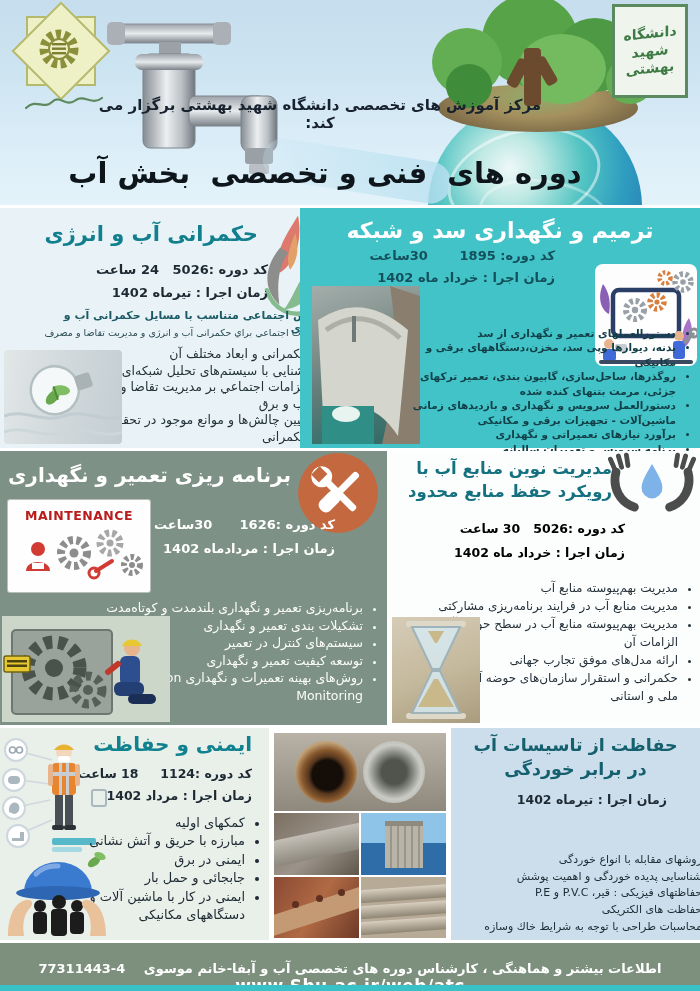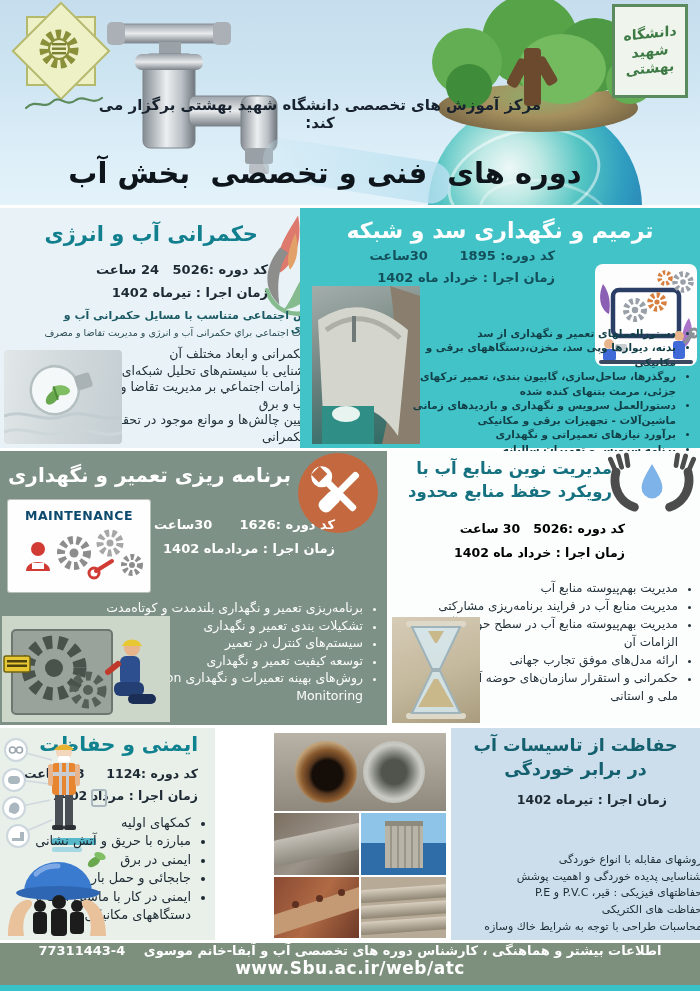--- a/index.html
+++ b/index.html
@@ -60,35 +60,35 @@
   .dam-illu { right:3px; top:56px; width:102px; height:102px; background:#fdfdfd; border-radius:8px; overflow:hidden; }
   .dam-photo { left:12px; top:78px; width:108px; height:158px; overflow:hidden;
     background:linear-gradient(160deg,#a3aeab 0%,#85938f 30%,#637d7a 55%,#41736e 78%,#2e6864 100%); }
   .dam-bullets { top:118px; right:8px; width:282px; font-size:10.5px; line-height:1.38; color:#123f47; font-weight:bold; }
 
   .card-maint { left:0; top:451px; width:387px; height:274px; background:#7e9186; }
   .maint-circle { right:9px; top:2px; width:80px; height:80px; border-radius:50%; background:#c4693f; }
   .maint-title { top:12px; right:96px; font-size:20px; font-weight:bold; color:#ffffff; }
   .maint-img { left:8px; top:49px; width:142px; height:92px; background:#fefefe; border-radius:2px;
     box-shadow:0 0 0 1px #b9c0ba; text-align:center; overflow:hidden; }
-  .maint-img .mlabel { display:block; margin-top:8px; color:#0c4a6e; font-weight:bold; font-size:12.5px; letter-spacing:.5px; }
+  .maint-img .mlabel { display:block; margin-top:8px; color:#b91c1c; font-weight:bold; font-size:12.5px; letter-spacing:.5px; }
   .maint-code { top:66px; right:52px; font-size:13px; font-weight:bold; color:#fff; }
   .maint-time { top:90px; right:52px; font-size:13px; font-weight:bold; color:#fff; }
   .maint-bullets { top:148px; right:8px; width:282px; font-size:12.5px; line-height:1.4; color:#fbfdfb; }
   .worker-img { left:2px; bottom:3px; width:168px; height:106px; background:#ccd6c9; overflow:hidden; }
 
   .card-water { left:390px; top:451px; width:310px; height:274px; background:#fcfefe; }
   .water-title { top:6px; right:88px; width:215px; text-align:right; font-size:16.5px;
     font-weight:bold; color:#15717f; line-height:1.4; }
   .water-meta { top:66px; right:75px; text-align:right; font-size:12.5px; font-weight:bold; color:#000000; line-height:1.9; }
   .water-bullets { top:128px; right:6px; width:296px; font-size:12px; line-height:1.5; color:#26323a; }
   .hourglass { left:2px; bottom:2px; width:88px; height:106px; overflow:hidden;
     background:linear-gradient(160deg,#d6ccb7 0%,#c4b89c 55%,#a99c7e 100%); }
 
-  .card-safety { left:0; top:728px; width:215px; height:212px; background:#e9efe9; }
+  .card-safety { left:0; top:728px; width:269px; height:212px; background:#e9efe9; }
   .safety-title { top:4px; right:17px; font-size:20px; font-weight:bold; color:#10828f; }
   .safety-code { top:38px; right:17px; font-size:12.5px; font-weight:bold; color:#1d2a33; }
   .safety-time { top:60px; right:17px; font-size:12.5px; font-weight:bold; color:#1d2a33; }
   .safety-bullets { top:86px; right:8px; width:205px; font-size:13px; line-height:1.42; color:#1d2a33; }
   .helmet-img { left:6px; bottom:0; width:102px; height:100px; }
 
   .collage { left:272px; top:731px; width:176px; height:209px; background:#fff;
     display:flex; flex-direction:column; gap:2px; padding:2px; box-sizing:border-box; }
   .collage .row { display:flex; gap:2px; flex:1; }
   .ph { position:relative; overflow:hidden; flex:1; }
@@ -112,21 +112,21 @@
     background:linear-gradient(#d8cfc0,#8f8573); }
 
   .card-corr { left:451px; top:728px; width:271px; height:212px; background:#ccdeec; }
   .corr-title { top:6px; left:8px; width:233px; text-align:center; font-size:17.5px;
     font-weight:bold; color:#14606e; line-height:1.35; }
   .corr-meta { top:60px; right:55px; text-align:right; font-size:12.5px; font-weight:bold; color:#1d2a33; line-height:1.9; }
   .corr-bullets { top:124px; right:4px; width:240px; font-size:11px; line-height:1.52; color:#1d2b33; }
 
   
   .footer { left:0; top:943px; width:700px; height:42px; background:#7d907e; color:#fff; text-align:center; }
-  .footer-line1 { padding-top:0; font-size:13px; font-weight:bold; direction:rtl; }
+  .footer-line1 { padding-top:0; font-size:13px; font-weight:bold; direction:rtl;margin-top:18px; }
   .footer-line1 .ph-num { margin-right:14px; unicode-bidi:embed; direction:ltr; }
   .footer-site { font-size:17px; font-weight:bold; letter-spacing:.5px; }
   .bottom-strip { left:0; top:985px; width:700px; height:6px; background:#38c1c6; }
 </style>
 </head>
 <body>
 
 <div class="poster">
 
   <div class="abs header">

